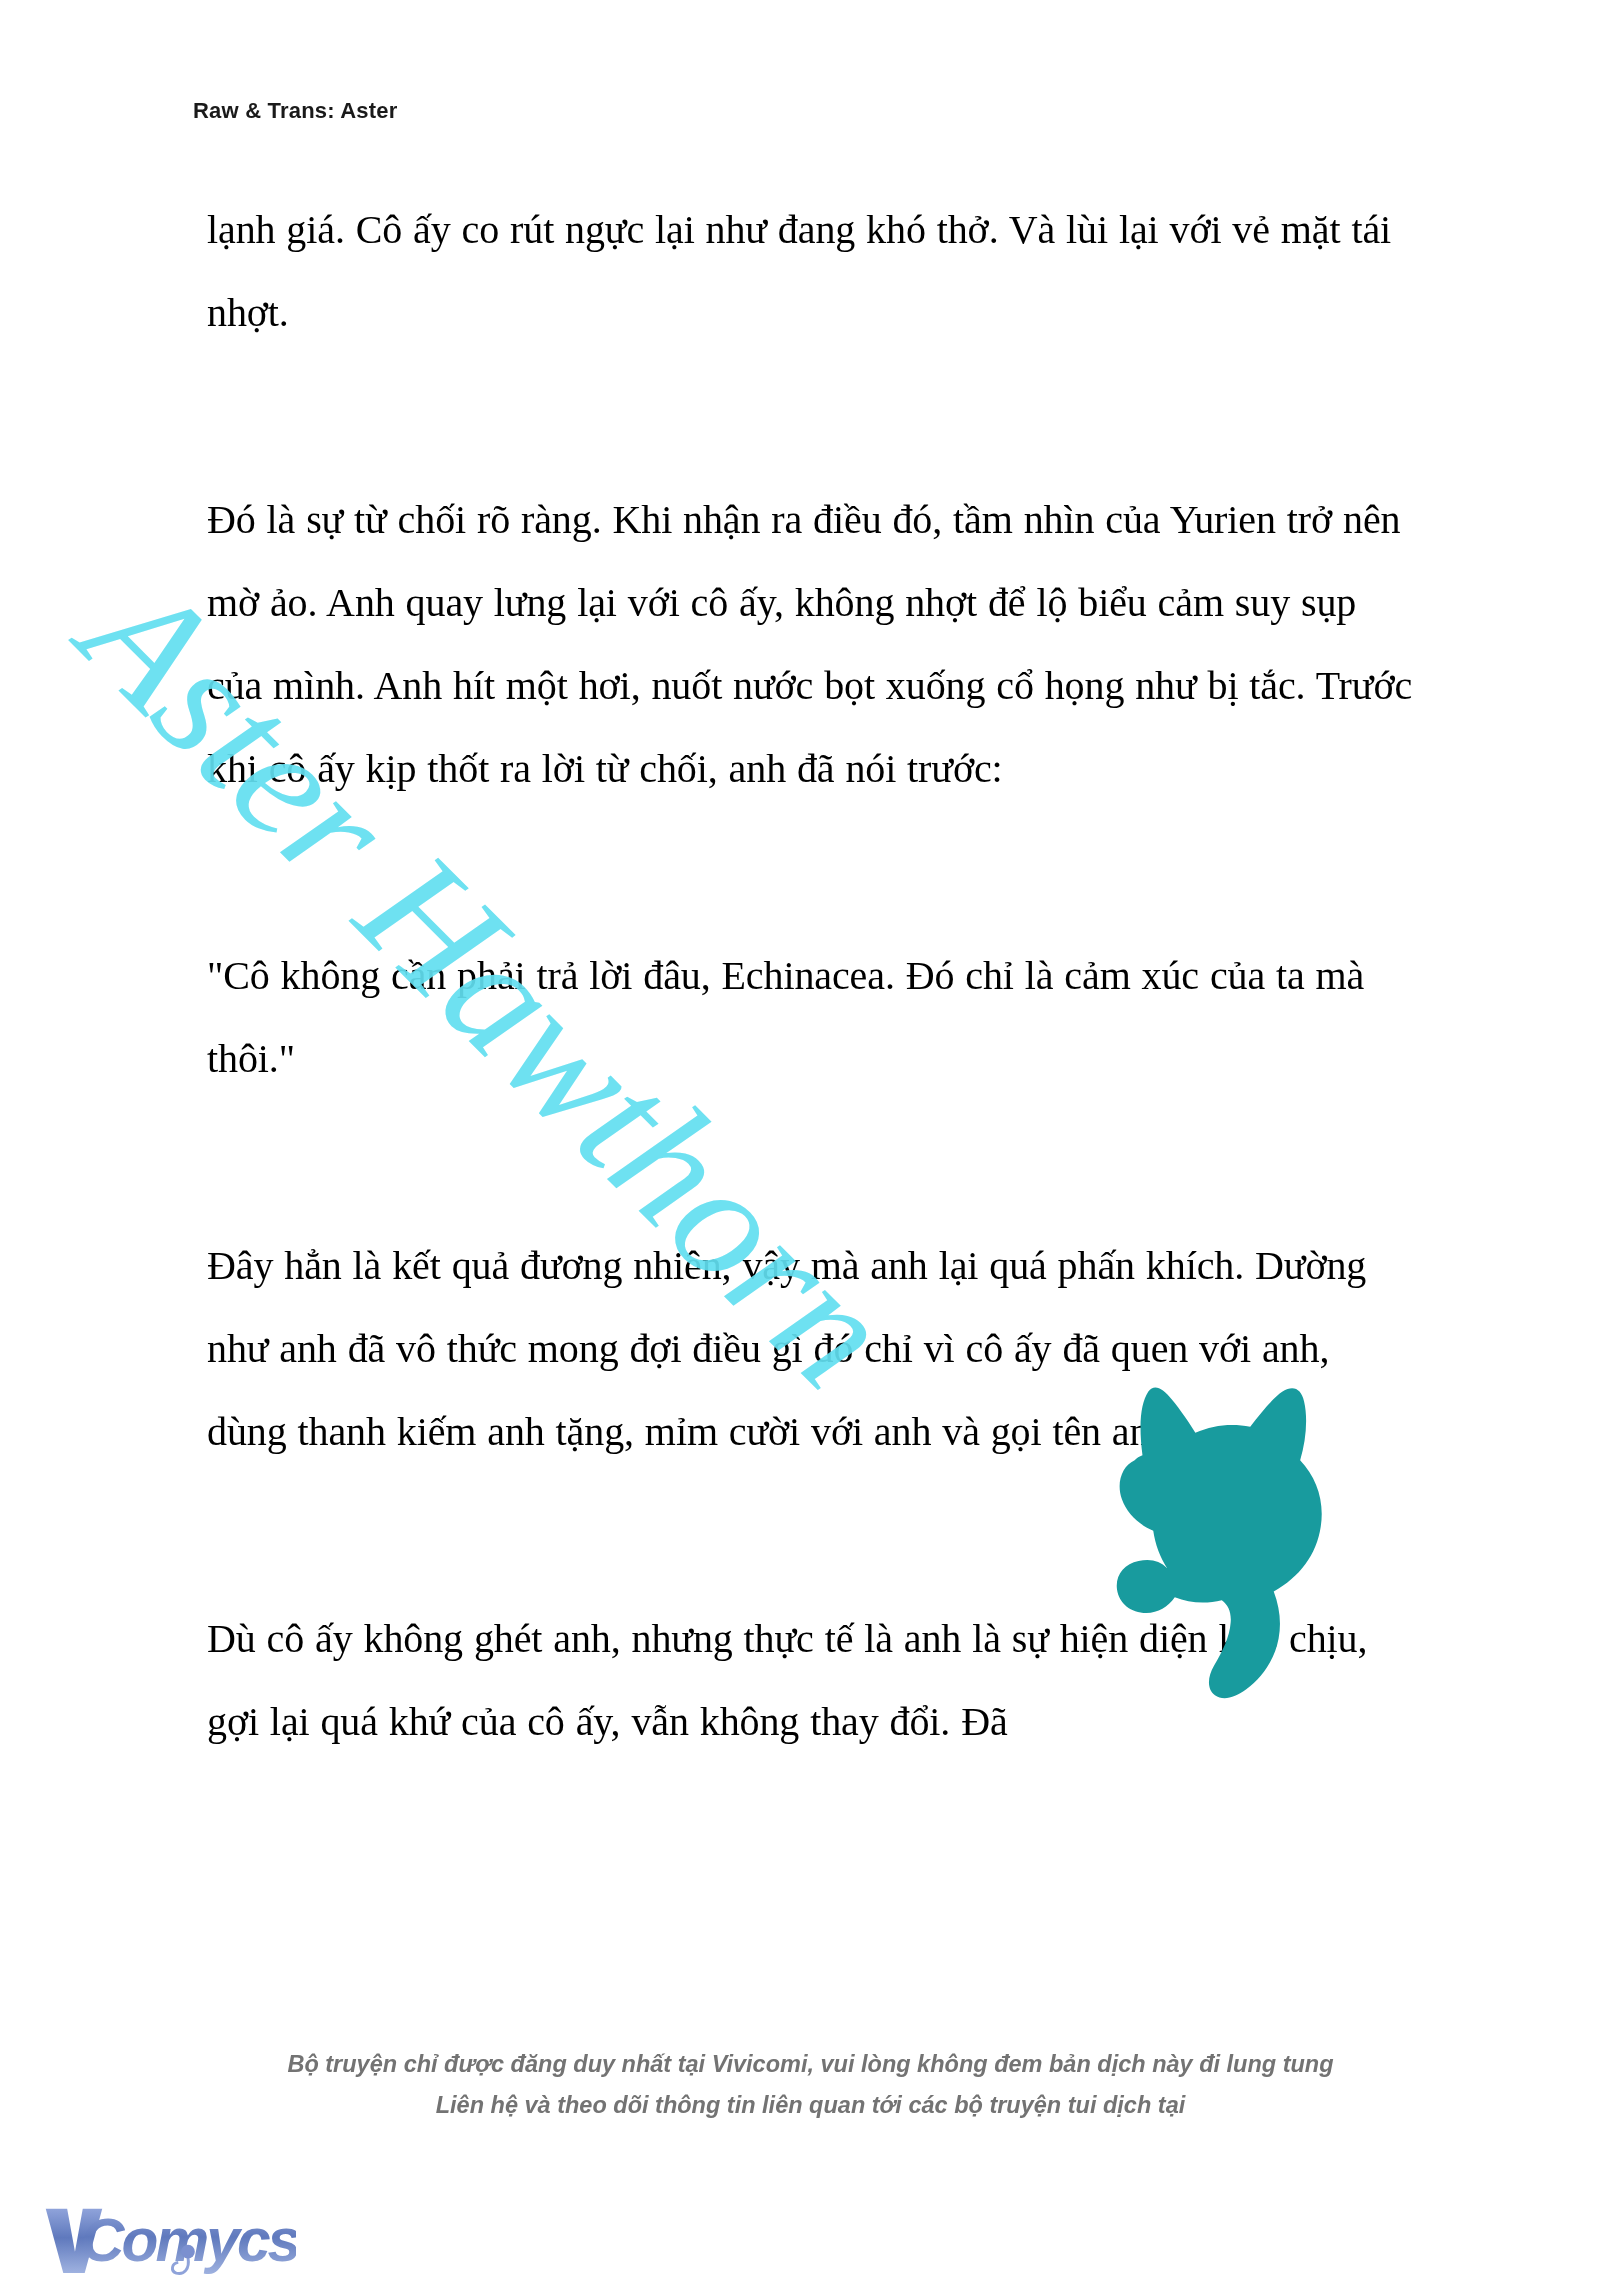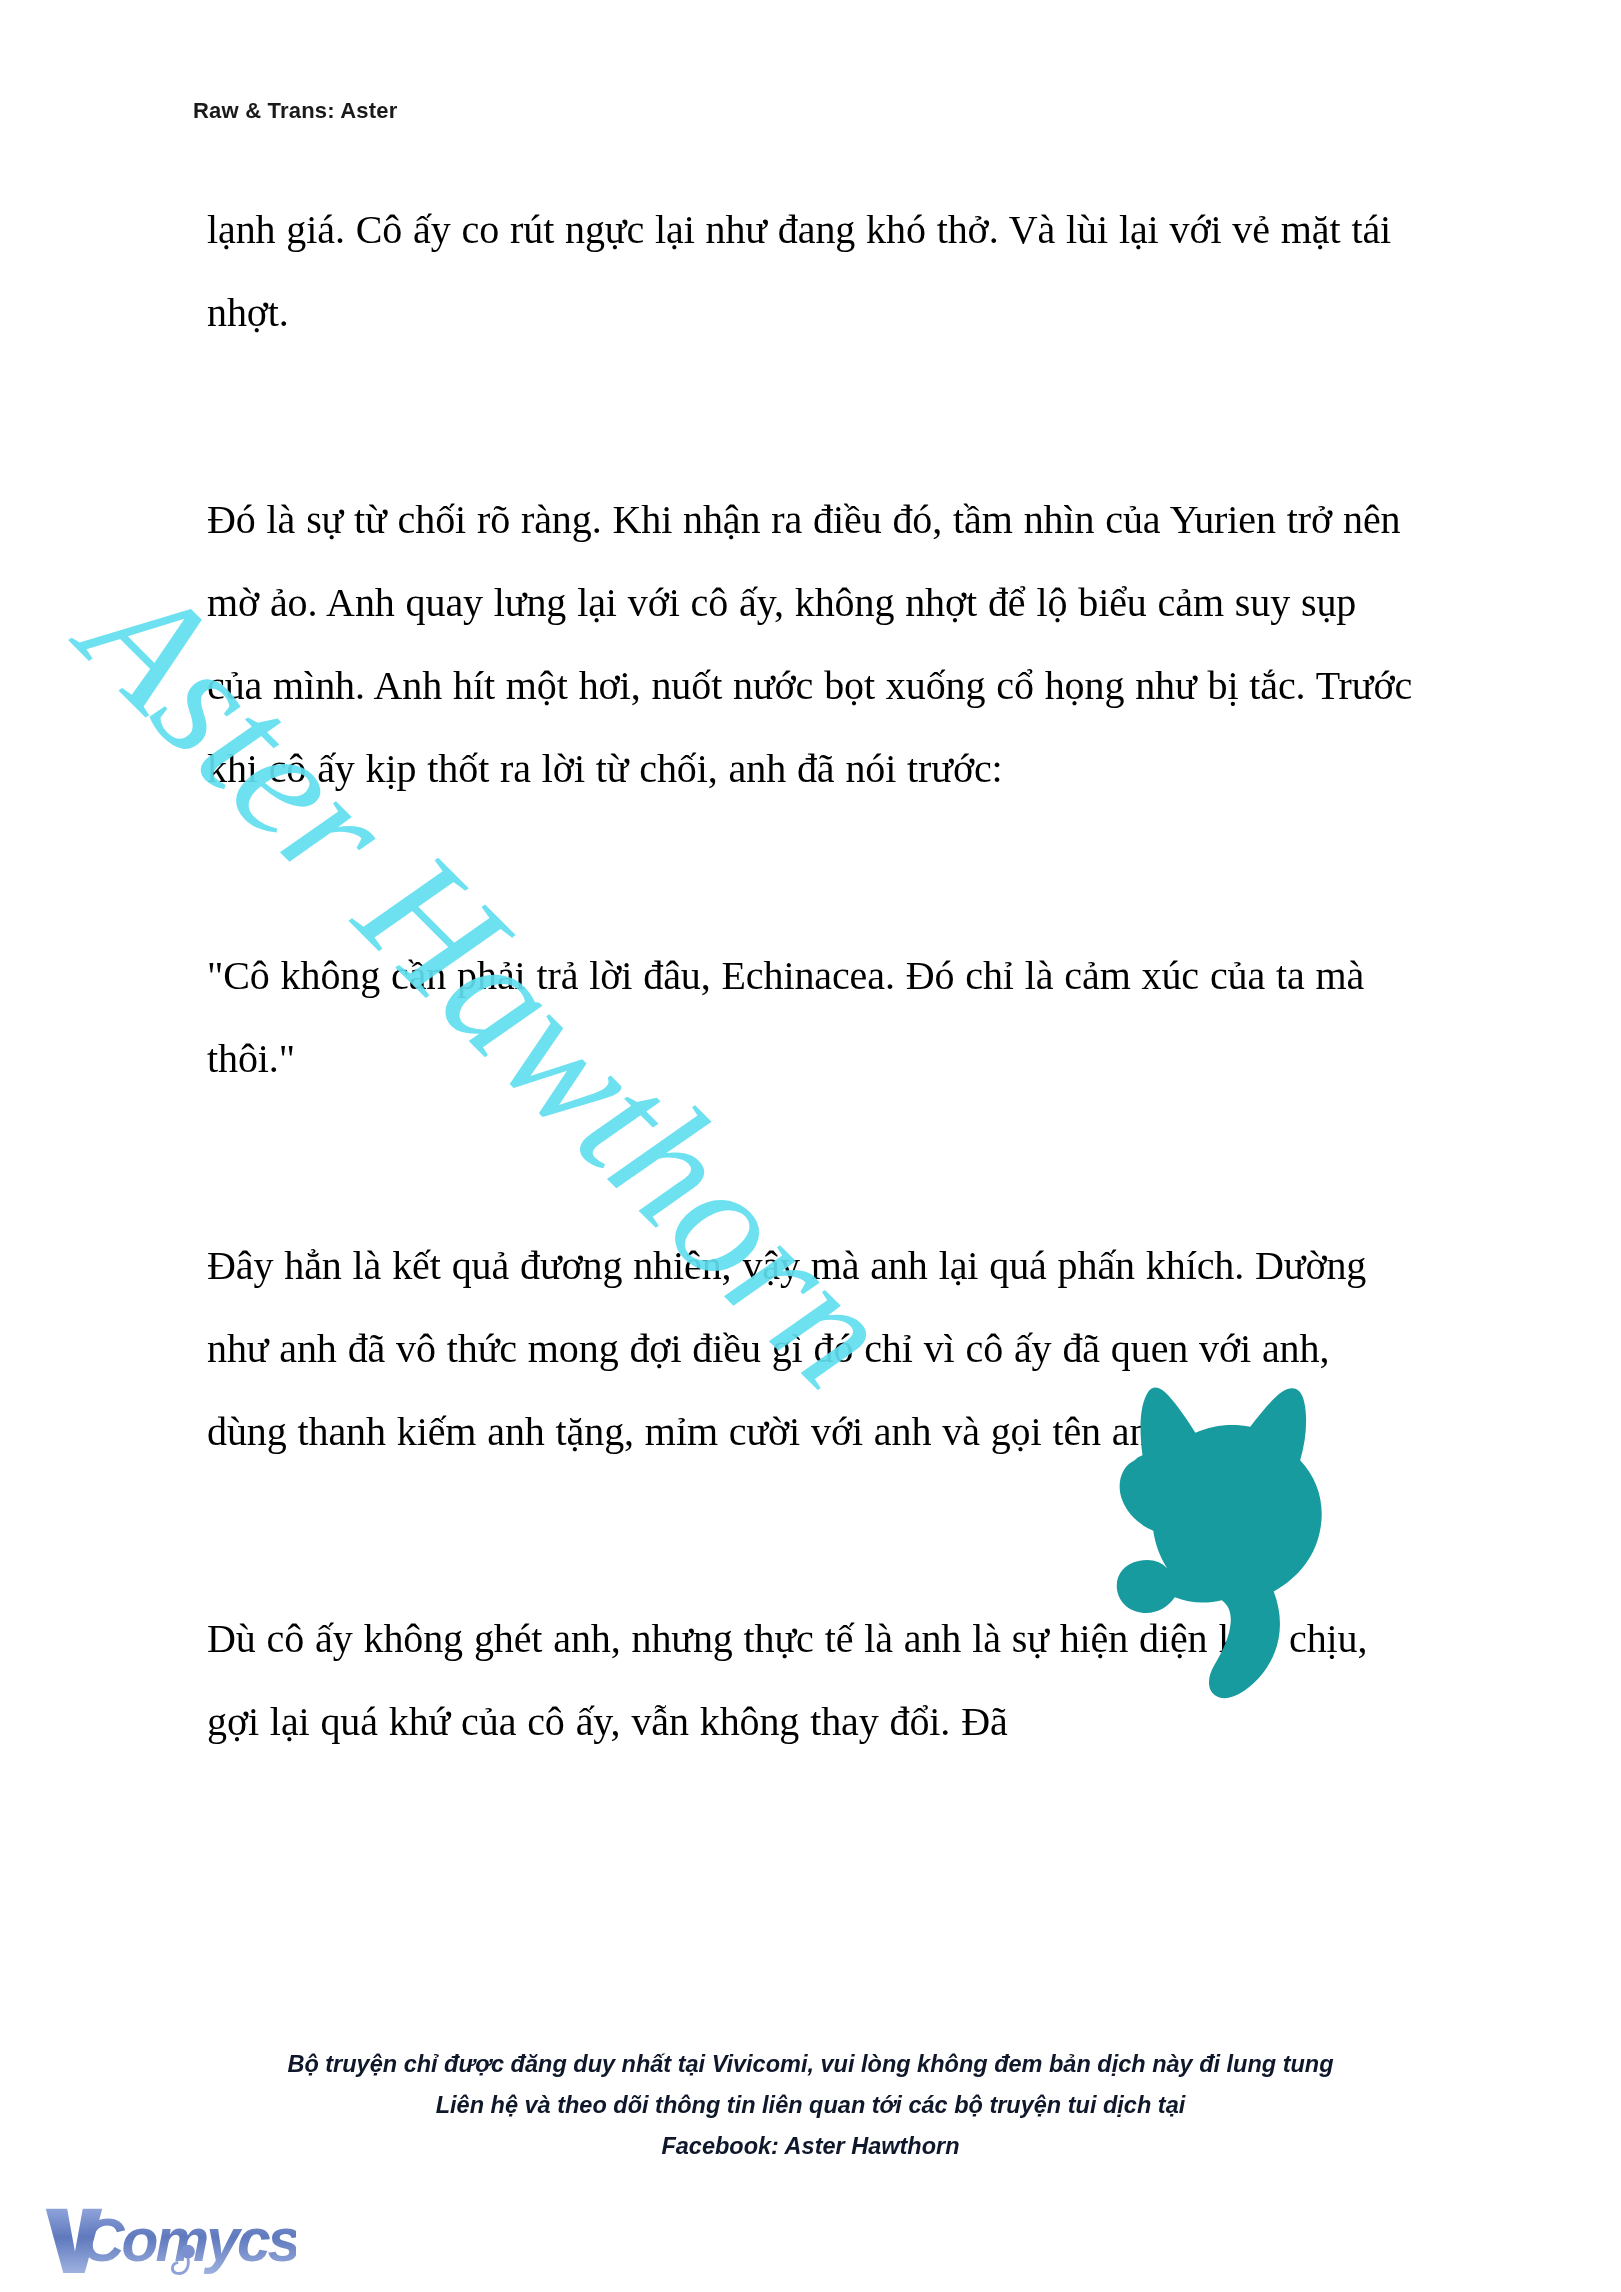--- a/index.html
+++ b/index.html
@@ -96,21 +96,21 @@
     position: absolute;
     left: 0;
     right: 0;
     top: 2044px;
     text-align: center;
     font-family: "Liberation Sans", "DejaVu Sans", sans-serif;
     font-style: italic;
     font-weight: 700;
     font-size: 23.5px;
     line-height: 41px;
-    color: #0f172a;
+    color: #737373;
   }
   .footer-notice .line { display: block; }
 
   
   .site-logo {
     position: absolute;
     left: 41px;
     top: 2201px;
     width: 255px;
     height: 76px;
@@ -159,21 +159,20 @@
                  C46 218 55 206 70 203 C82 200 92 203 99 210
                  C92 199 87 186 85 172
                  C70 166 58 154 53 140 C47 123 53 106 66 100 C68 98 71 96 74 95 Z"></path>
       </g>
     </svg>
   </div>
 
   <div class="footer-notice">
     <span class="line">Bộ truyện chỉ được đăng duy nhất tại Vivicomi, vui lòng không đem bản dịch này đi lung tung</span>
     <span class="line">Liên hệ và theo dõi thông tin liên quan tới các bộ truyện tui dịch tại</span>
-    <span class="line">Facebook: Aster Hawthorn</span>
   </div>
 
   <div class="site-logo">
     <svg viewBox="0 0 260 78" xmlns="http://www.w3.org/2000/svg" aria-hidden="true">
       <defs>
         <linearGradient id="logoGrad" x1="0" y1="0" x2="0" y2="1">
           <stop offset="0%" stop-color="#8fa3da"></stop>
           <stop offset="45%" stop-color="#5f79bd"></stop>
           <stop offset="100%" stop-color="#9fb2e0"></stop>
         </linearGradient>

